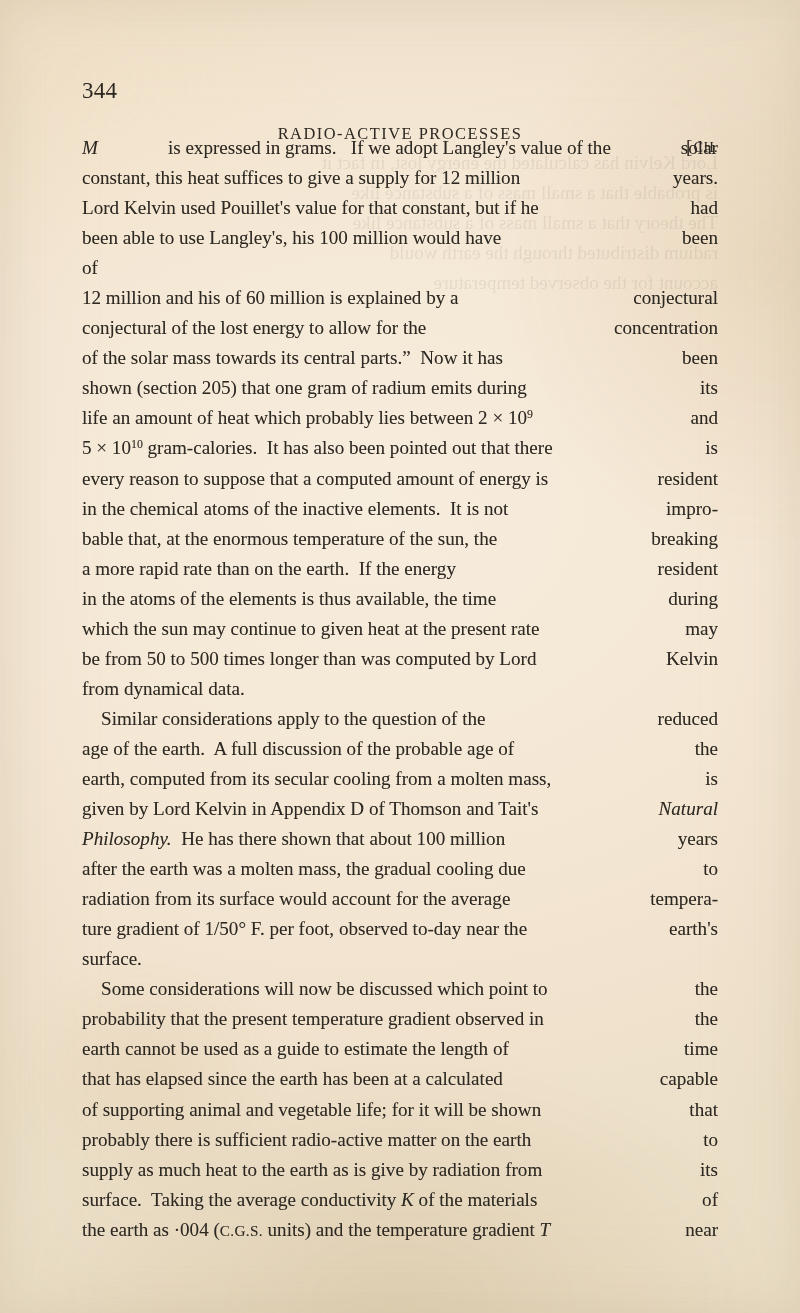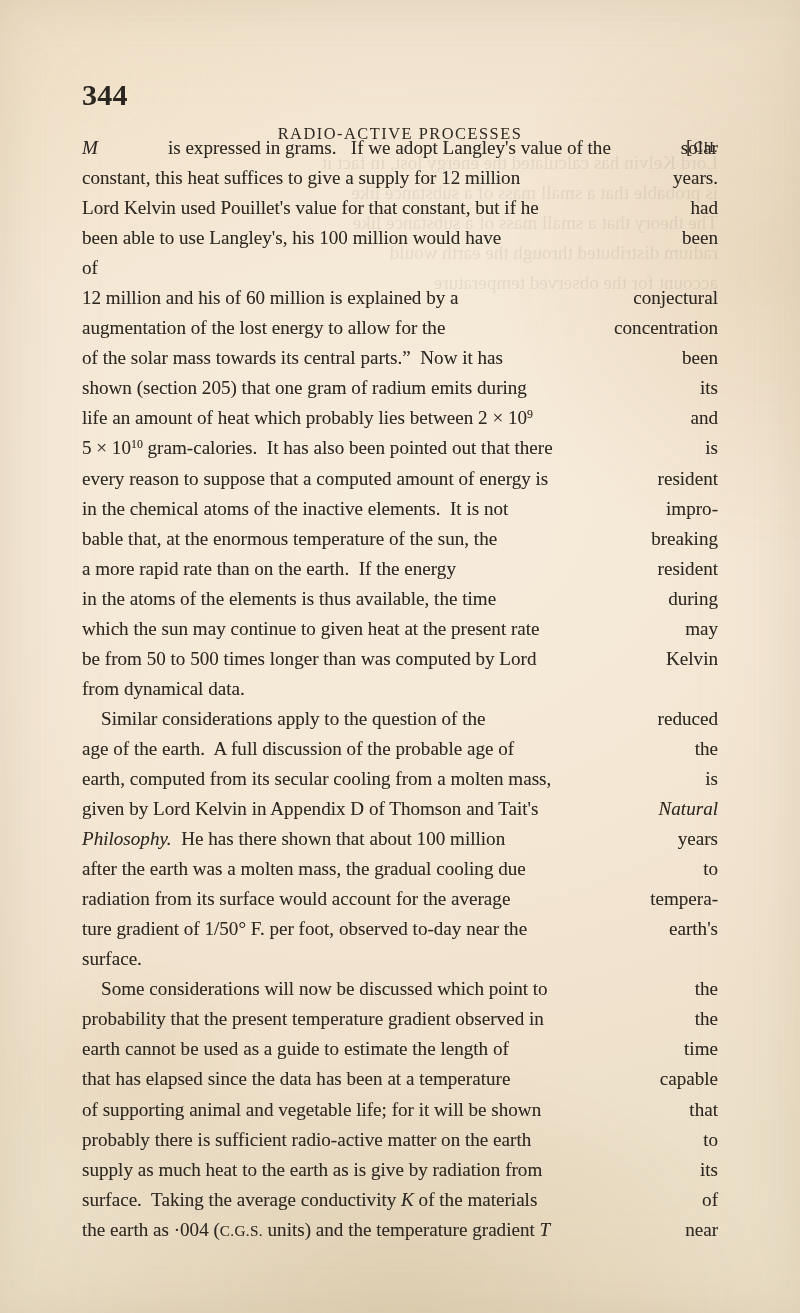--- a/index.html
+++ b/index.html
@@ -62,22 +62,22 @@
     position: absolute;
     left: 82px;
     top: 78px;
     width: 636px;
     height: 26px;
   }
   .folio {
     position: absolute;
     left: 0;
     top: 0;
-    font-size: 30px;
-    font-weight: 700;
+    font-size: 23px;
+    font-weight: 400;
     letter-spacing: 0.2px;
     color: #2a2620;
   }
   .runtitle {
     position: absolute;
     left: 0;
     right: 0;
     top: 3px;
     text-align: center;
     font-size: 16.4px;
@@ -155,21 +155,21 @@
 
   <div class="body">
 
     <div>
       <span class="ln just"><span class="it">M</span><span class="sp"> is expressed in grams.   If we adopt Langley's value of the </span><span>solar</span></span>
       <span class="ln just"><span class="sp">constant, this heat suffices to give a supply for 12 million </span><span>years.</span></span>
       <span class="ln just"><span class="sp">Lord Kelvin used Pouillet's value for that constant, but if he </span><span>had</span></span>
       <span class="ln just"><span class="sp">been able to use Langley's, his 100 million would have </span><span>been</span></span>
       <span class="ln just"><span>of</span></span>
       <span class="ln just"><span class="sp">12 million and his of 60 million is explained by a </span><span>conjectural</span></span>
-      <span class="ln just"><span class="sp">augmentation of the lost energy to allow for the </span><span>concentration</span></span>
+      <span class="ln just"><span class="sp">conjectural of the lost energy to allow for the </span><span>concentration</span></span>
       <span class="ln just"><span class="sp">of the solar mass towards its central parts.”  Now it has </span><span>been</span></span>
       <span class="ln just"><span class="sp">shown (section 205) that one gram of radium emits during </span><span>its</span></span>
       <span class="ln just"><span class="sp">life an amount of heat which probably lies between 2 × 10<sup>9</sup> </span><span>and</span></span>
       <span class="ln just"><span class="sp">5 × 10<sup>10</sup> gram-calories.  It has also been pointed out that there </span><span>is</span></span>
       <span class="ln just"><span class="sp">every reason to suppose that a computed amount of energy is </span><span>resident</span></span>
       <span class="ln just"><span class="sp">in the chemical atoms of the inactive elements.  It is not </span><span>impro-</span></span>
       <span class="ln just"><span class="sp">bable that, at the enormous temperature of the sun, the </span><span>breaking</span></span>
       <span class="ln just"><span class="sp">a more rapid rate than on the earth.  If the energy </span><span>resident</span></span>
       <span class="ln just"><span class="sp">in the atoms of the elements is thus available, the time </span><span>during</span></span>
       <span class="ln just"><span class="sp">which the sun may continue to given heat at the present rate </span><span>may</span></span>
@@ -186,21 +186,21 @@
       <span class="ln just"><span class="sp">after the earth was a molten mass, the gradual cooling due </span><span>to</span></span>
       <span class="ln just"><span class="sp">radiation from its surface would account for the average </span><span>tempera-</span></span>
       <span class="ln just"><span class="sp">ture gradient of 1/50° F. per foot, observed to-day near the </span><span>earth's</span></span>
       <span class="ln">surface.</span>
     </div>
 
     <div>
       <span class="ln just"><span class="sp">&nbsp;&nbsp;&nbsp;&nbsp;Some considerations will now be discussed which point to </span><span>the</span></span>
       <span class="ln just"><span class="sp">probability that the present temperature gradient observed in </span><span>the</span></span>
       <span class="ln just"><span class="sp">earth cannot be used as a guide to estimate the length of </span><span>time</span></span>
-      <span class="ln just"><span class="sp">that has elapsed since the data has been at a temperature </span><span>capable</span></span>
+      <span class="ln just"><span class="sp">that has elapsed since the earth has been at a calculated </span><span>capable</span></span>
       <span class="ln just"><span class="sp">of supporting animal and vegetable life; for it will be shown </span><span>that</span></span>
       <span class="ln just"><span class="sp">probably there is sufficient radio-active matter on the earth </span><span>to</span></span>
       <span class="ln just"><span class="sp">supply as much heat to the earth as is give by radiation from </span><span>its</span></span>
       <span class="ln just"><span class="sp">surface.  Taking the average conductivity <span class="it">K</span> of the materials </span><span>of</span></span>
       <span class="ln just"><span class="sp">the earth as ·004 (<span class="sc">C.G.S.</span> units) and the temperature gradient <span class="it">T</span> </span><span>near</span></span>
     </div>
 
   </div>
 
   <div class="edge-shade"></div>

